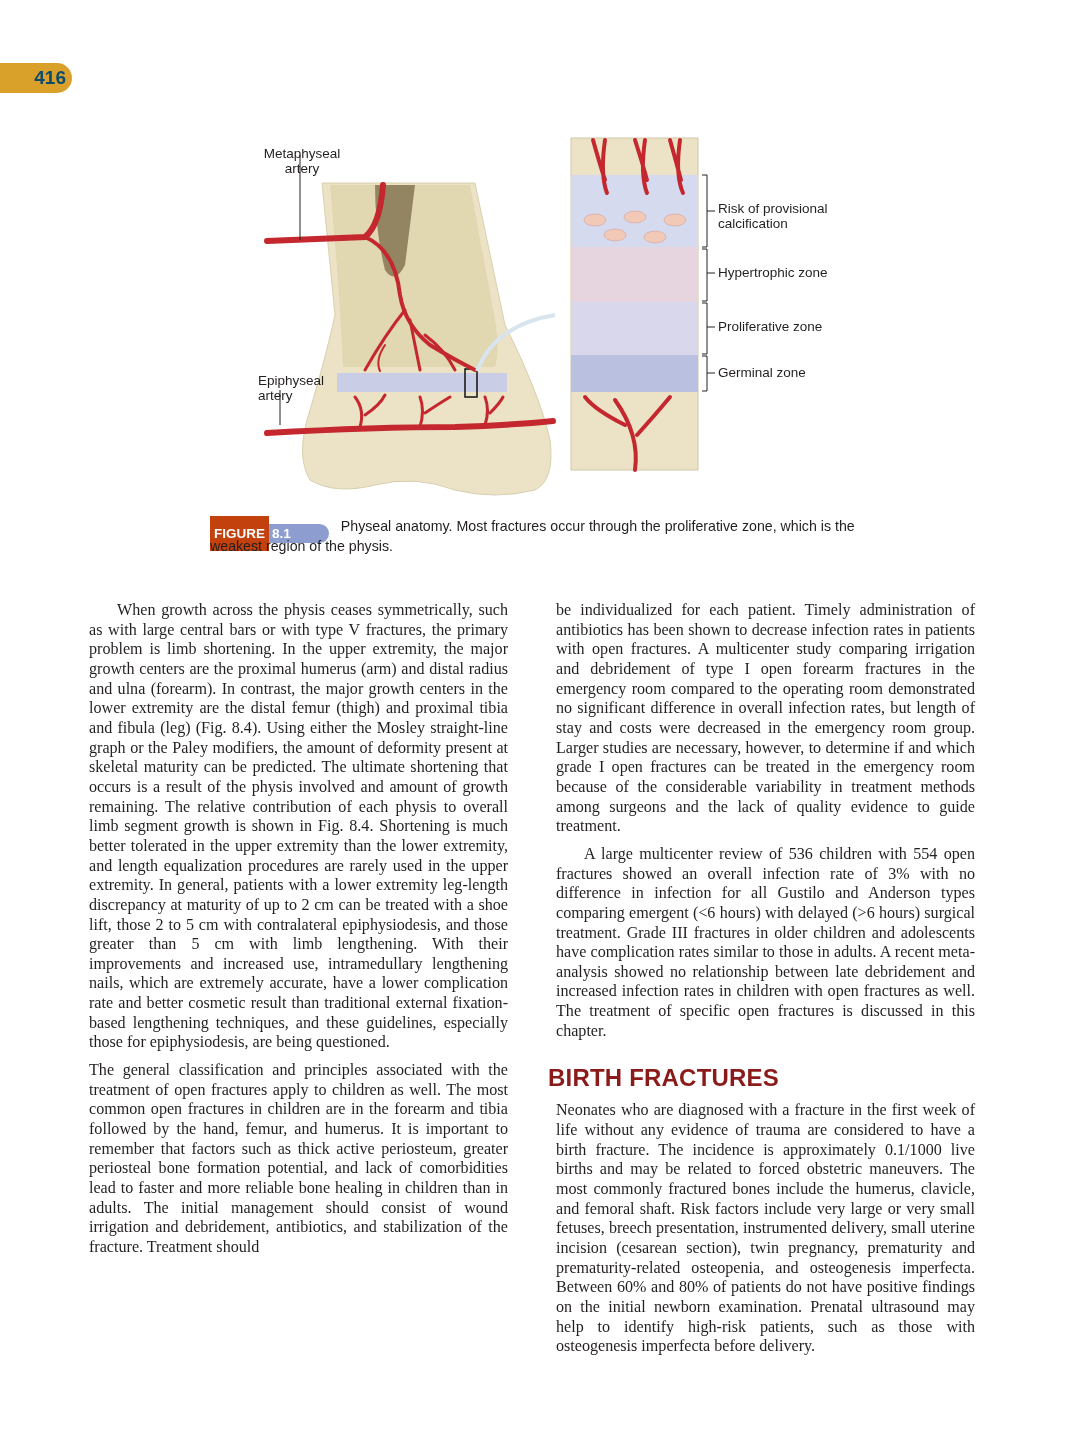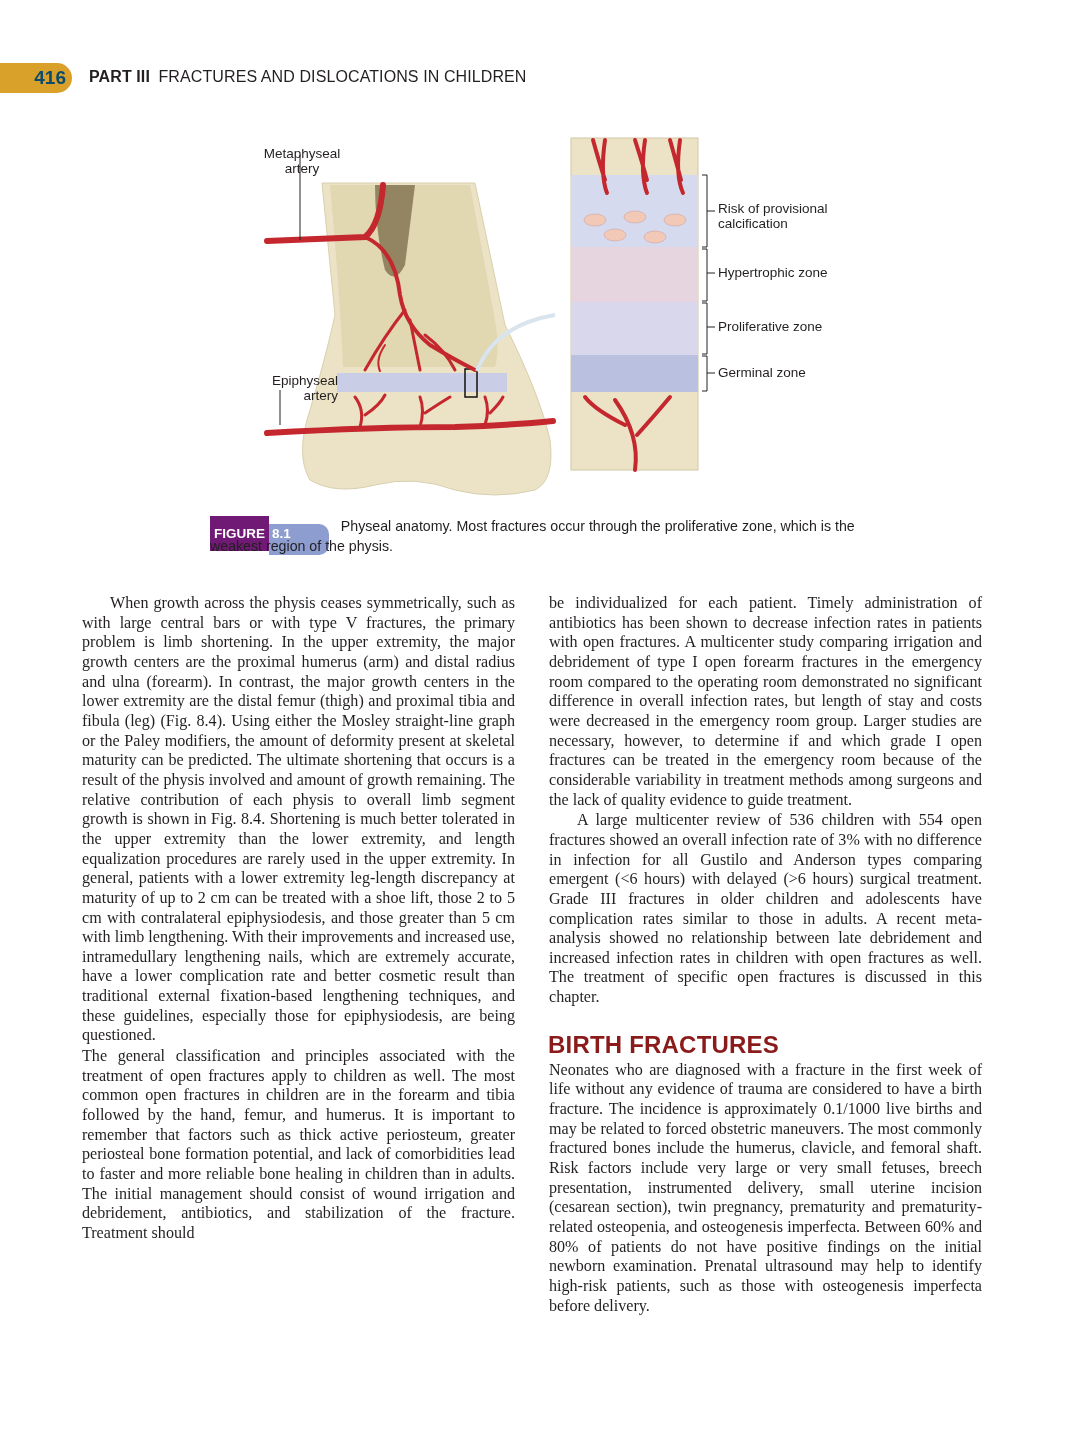--- a/index.html
+++ b/index.html
@@ -5,35 +5,34 @@
   html, body { margin:0; padding:0; }
   body { width:1080px; height:1445px; background:#ffffff; position:relative; overflow:hidden; font-family:"Liberation Serif", serif; color:#231f20; }
   .header { position:absolute; left:0; top:63px; height:32px; width:1080px; }
   .page-num { position:absolute; left:0; top:0; width:72px; height:30px; background:#d9a12a; border-radius:0 16px 16px 0; color:#0c4a6e; font-family:"Liberation Sans", sans-serif; font-weight:bold; font-size:19px; line-height:30px; text-align:right; padding-right:6px; box-sizing:border-box; }
   .running-head { position:absolute; left:89px; top:5px; font-family:"Liberation Sans", sans-serif; font-size:16px; color:#231f20; letter-spacing:0.1px; }
   .running-head b { font-weight:bold; margin-right:4px; }
   .figure { position:absolute; left:255px; top:135px; width:620px; height:370px; }
   .fig-label { position:absolute; font-family:"Liberation Sans", sans-serif; font-size:13.5px; color:#231f20; line-height:15px; }
   .caption { position:absolute; left:210px; top:516px; width:660px; font-family:"Liberation Sans", sans-serif; font-size:14.2px; line-height:20px; color:#231f20; }
   .fig-badge { display:inline-block; height:19px; vertical-align:top; margin-right:12px; }
-  .fig-badge .f1 { display:inline-block; background:#701a75; color:#fff; font-weight:bold; padding:8px 4px; font-size:13.5px; line-height:19px; }
-  .fig-badge .f2 { display:inline-block; background:#8e9dd0; color:#fff; font-weight:bold; padding:0 38px 12px 3px; font-size:13.5px; line-height:19px; border-radius:0 10px 10px 0; }
+  .fig-badge .f1 { display:inline-block; background:#c2410c; color:#fff; font-weight:bold; padding:8px 4px; font-size:13.5px; line-height:19px; }
+  .fig-badge .f2 { display:inline-block; background:#8e9dd0; color:#fff; font-weight:bold; padding:0 38px 0 3px; font-size:13.5px; line-height:19px; border-radius:0 10px 10px 0; }
   .col { position:absolute; width:435px; font-size:16.1px; line-height:19.65px; text-align:justify; }
-  .col p { margin:1px; }
+  .col p { margin:8px; }
   .col p.indent { text-indent:28px; }
   .col-left { left:81px; top:592px; }
   .col-right { left:548px; top:592px; }
   .h2 { font-family:"Liberation Sans", sans-serif; font-weight:bold; color:#8b1a1a; font-size:24px; line-height:28px; margin:0; letter-spacing:0.2px; }
 </style>
 </head>
 <body>
 
 <div class="header">
   <div class="page-num">416</div>
-  <div class="running-head"><b>PART III</b> <span>FRACTURES AND DISLOCATIONS IN CHILDREN</span></div>
 </div>
 
 <div class="figure">
   <svg width="620" height="370" viewBox="0 0 620 370" style="position:absolute;left:0;top:0">
 
     <path d="M67 48 L220 48 L250 190 Q285 260 295 305 Q300 345 280 355 Q240 365 200 355 Q160 340 120 350 Q80 360 55 345 Q40 320 55 275 Q70 225 80 180 Z" fill="#ece3c6" stroke="#d8cfae" stroke-width="1"></path>
     <path d="M75 50 L215 50 L240 185 Q245 215 240 232 L88 232 Q85 160 75 50 Z" fill="#ddd2a8" opacity="0.7"></path>
     <path d="M120 50 L160 50 Q155 90 150 130 Q140 150 130 135 Q120 95 120 50 Z" fill="#7a6a48" opacity="0.75"></path>
     <rect x="82" y="238" width="170" height="19" fill="#c9cde6"></rect>
     <rect x="210" y="234" width="12" height="28" fill="none" stroke="#111" stroke-width="1.5"></rect>
@@ -76,21 +75,21 @@
       <path d="M447 168 L452 168 L452 219 L447 219"></path>
       <path d="M447 221 L452 221 L452 256 L447 256"></path>
       <path d="M452 76 L460 76 M452 138 L460 138 M452 192 L460 192 M452 238 L460 238"></path>
       <path d="M45 20 L45 105 M25 255 L25 290"></path>
     </g>
   </svg>
   <div class="fig-label" style="left:7px;top:11px;text-align:center;width:80px">
       <div>Metaphyseal</div>
       <div>artery</div>
     </div>
-  <div class="fig-label" style="left:3px;top:238px;text-align:right;width:80px">
+  <div class="fig-label" style="left:3px;top:238px;text-align:left;width:80px">
       <div>Epiphyseal</div>
       <div>artery</div>
     </div>
   <div class="fig-label" style="left:463px;top:66px">
       <div>Risk of provisional</div>
       <div>calcification</div>
     </div>
   <div class="fig-label" style="left:463px;top:130px">Hypertrophic zone</div>
   <div class="fig-label" style="left:463px;top:184px">Proliferative zone</div>
   <div class="fig-label" style="left:463px;top:230px">Germinal zone</div>

